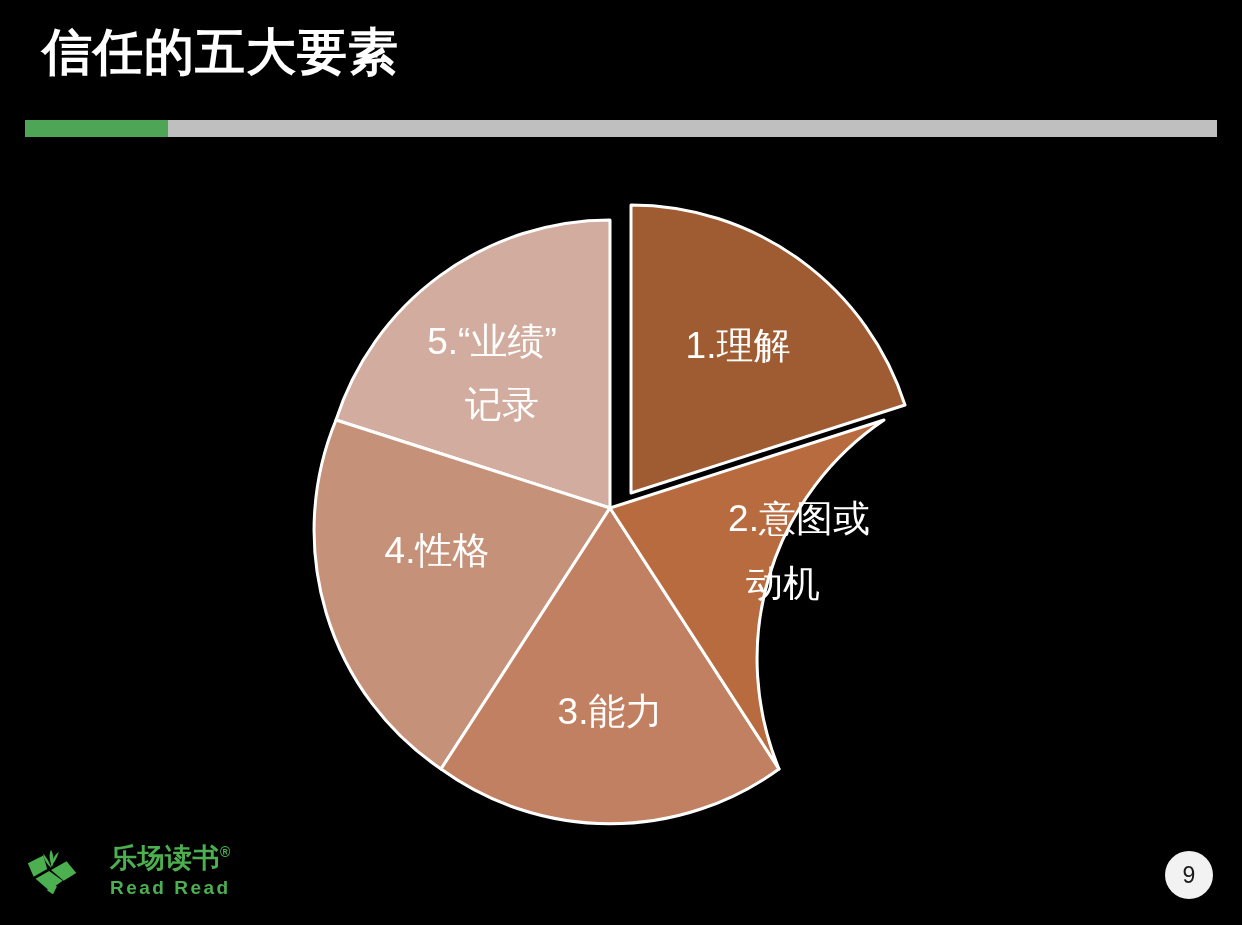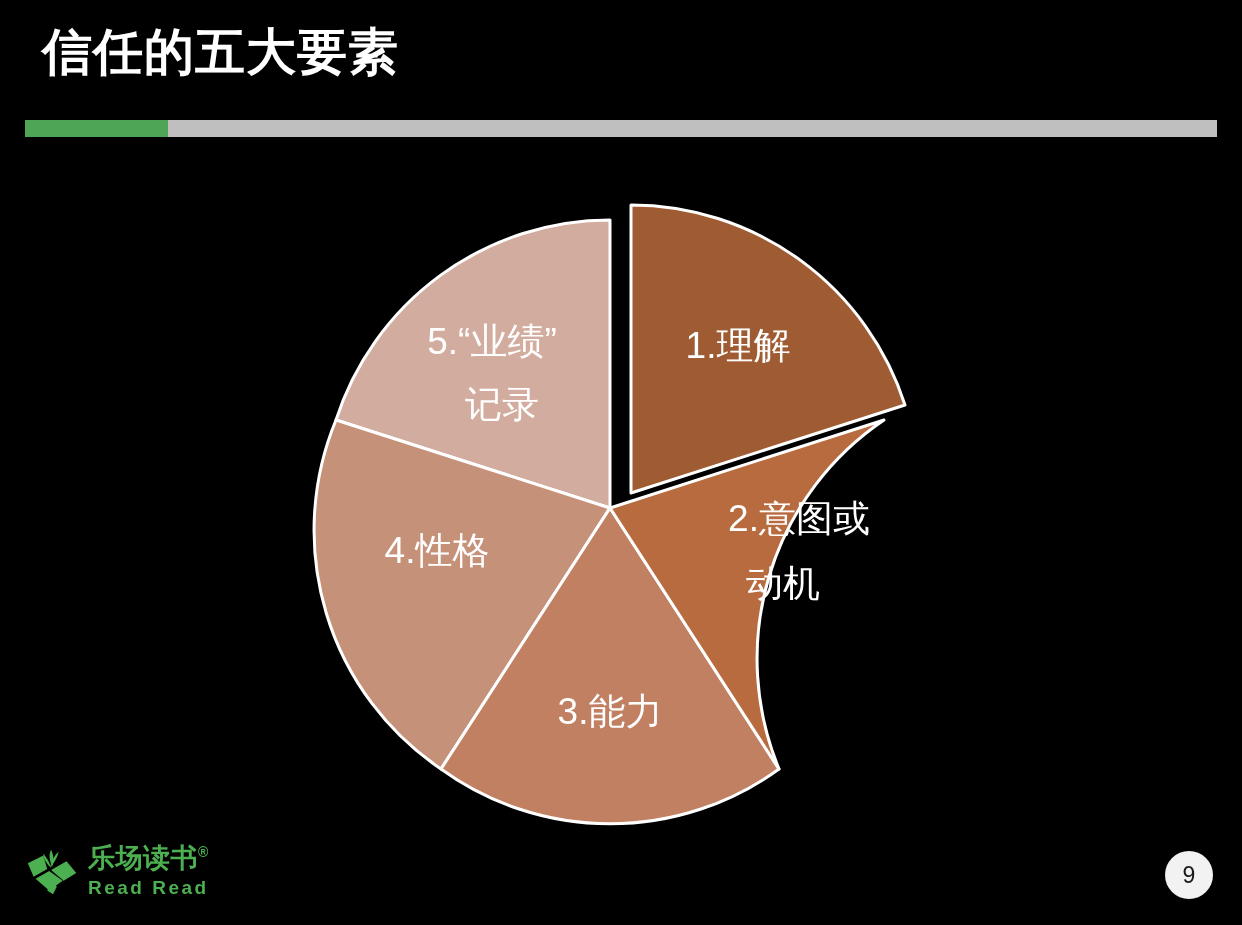--- a/index.html
+++ b/index.html
@@ -74,21 +74,21 @@
     dominant-baseline: middle;
   }
 
   
   #footer-logo {
     position: absolute;
     left: 22px;
     top: 840px;
     display: flex;
     align-items: center;
-    gap: 4px;
+    gap: 26px;
   }
   #logo-mark {
     width: 62px;
     height: 62px;
     flex: none;
   }
   #logo-text {
     display: flex;
     flex-direction: column;
     justify-content: center;

